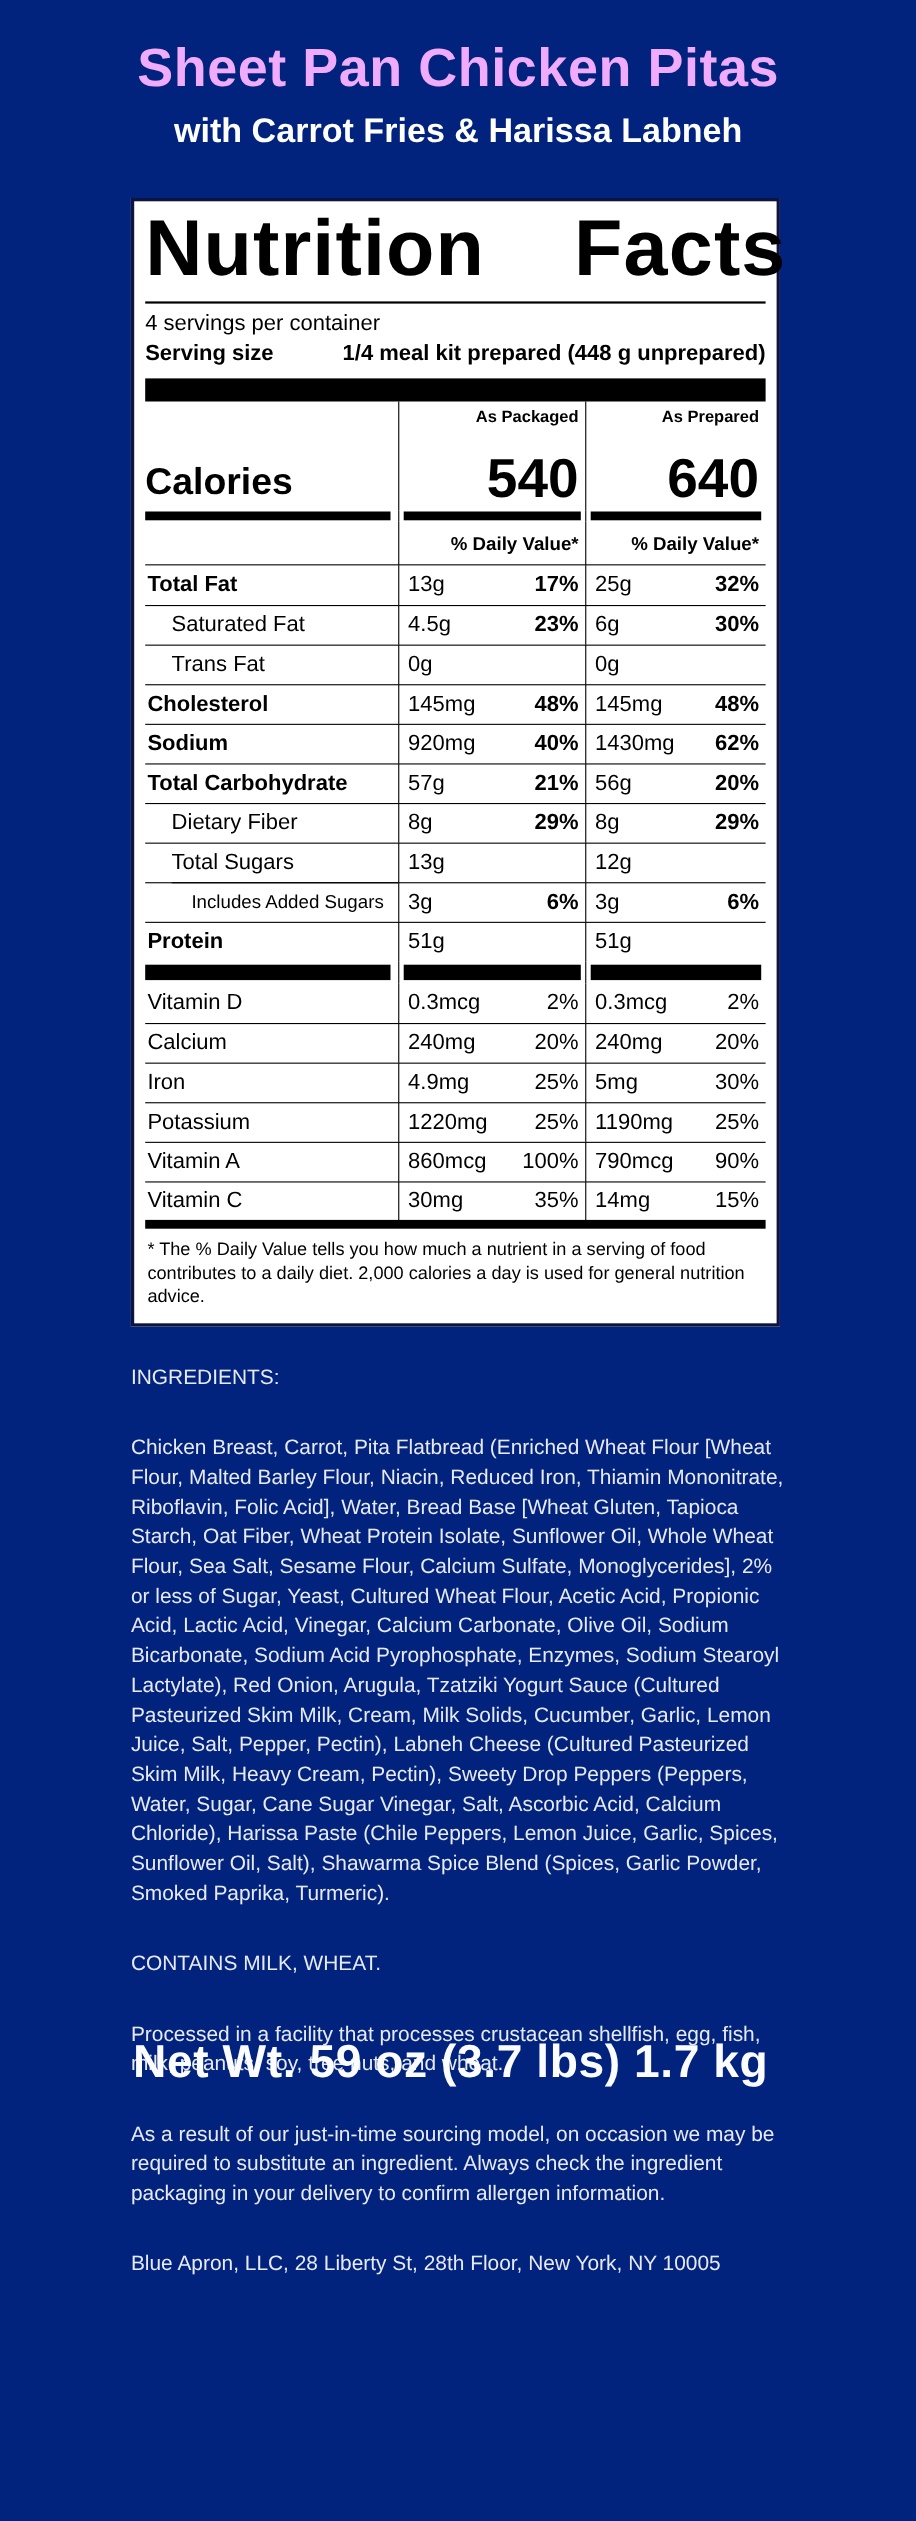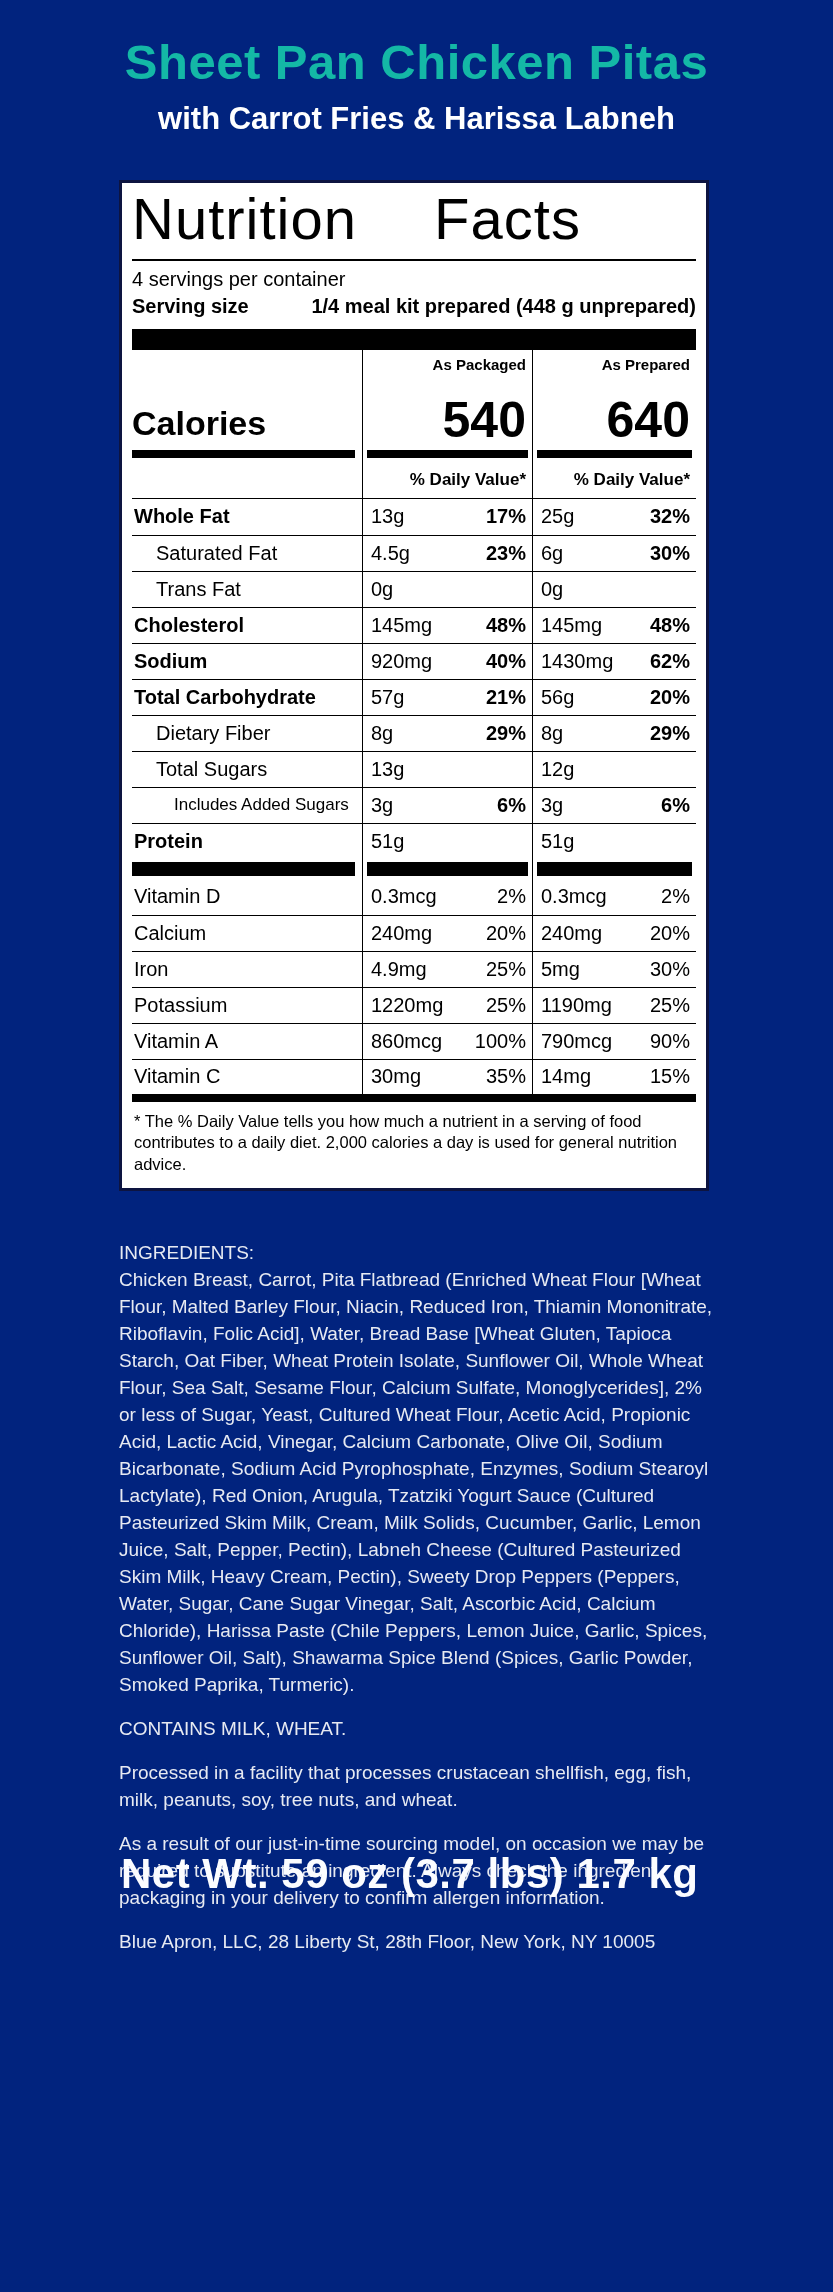--- a/index.html
+++ b/index.html
@@ -6,37 +6,37 @@
   html, body { margin: 0; }
   body {
     width: 833px; height: 2292px;
     background: #01237E;
     font-family: "Liberation Sans", sans-serif;
     position: relative;
     overflow: hidden;
   }
   .title {
     position: absolute; top: 34px; left: 0; right: 0;
-    text-align: center; color: #14b8a6;
+    text-align: center; color: #f0abfc;
     font-size: 49px; font-weight: bold; letter-spacing: 0.5px;
   }
   .subtitle {
     position: absolute; top: 101px; left: 0; right: 0;
     text-align: center; color: #ffffff;
     font-size: 31px; font-weight: bold;
   }
   
   .nf-box {
     position: absolute; left: 119px; top: 180px; width: 590px;
     background: #ffffff; color: #000;
     border: 3px solid #0d1440;
     padding: 0 10px 8px 10px;
   }
   .nf-heading {
-    font-size: 58px; font-weight: normal; line-height: 1.08;
+    font-size: 72px; font-weight: bold; line-height: 1.08;
     letter-spacing: 1px; word-spacing: 60px; white-space: nowrap;
     padding: 5px 0 8px 0;
     border-bottom: 2px solid #000;
   }
   .nf-servings { font-size: 20px; padding-top: 7px; }
   .nf-serving-row {
     display: flex; justify-content: space-between;
     font-size: 20px; font-weight: bold;
     padding: 4px 0 11px 0;
     gap: 11px;
@@ -99,21 +99,21 @@
   #nutrient-rows .vals .dv { font-weight: bold; }
   #vitamin-rows  .vals .dv { font-weight: normal; }
   .nf-footnote {
     font-size: 16.5px; line-height: 1.32; padding: 9px 2px 4px 2px;
   }
   
   .lower {
     position: absolute; left: 119px; top: 1239px; width: 596px;
     color: #e7eaf2; font-size: 19px; line-height: 27px;
   }
-  .lower .para { margin-bottom: 17px; }
+  .lower .para { margin-bottom: 17px; margin-top: 37px; }
   .netwt {
     position: absolute; left: 121px; top: 1850px;
     color: #fbfcff; font-size: 42px; font-weight: bold; letter-spacing: 0.5px;
   }
 </style>
 </head>
 <body>
 
 <div class="title">Sheet Pan Chicken Pitas</div>
 <div class="subtitle">with Carrot Fries &amp; Harissa Labneh</div>
@@ -152,21 +152,21 @@
   </div>
 
   <div class="grid dv-row">
     <div class="c0"></div>
     <div class="c1 dv-head">% Daily Value*</div>
     <div class="c2 dv-head">% Daily Value*</div>
   </div>
 
   <div id="nutrient-rows">
   <div class="grid nrow main">
-    <div class="c0 nname">Whole Fat</div>
+    <div class="c0 nname">Total Fat</div>
     <div class="c1 vals">
       <span class="amt">13g</span>
       <span class="dv">17%</span>
     </div>
     <div class="c2 vals">
       <span class="amt">25g</span>
       <span class="dv">32%</span>
     </div>
   </div>
 

